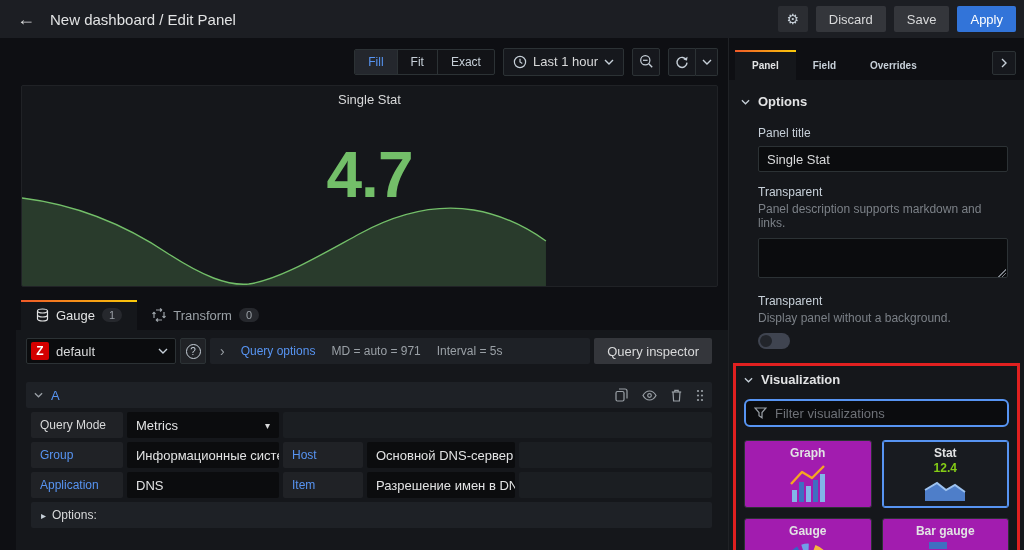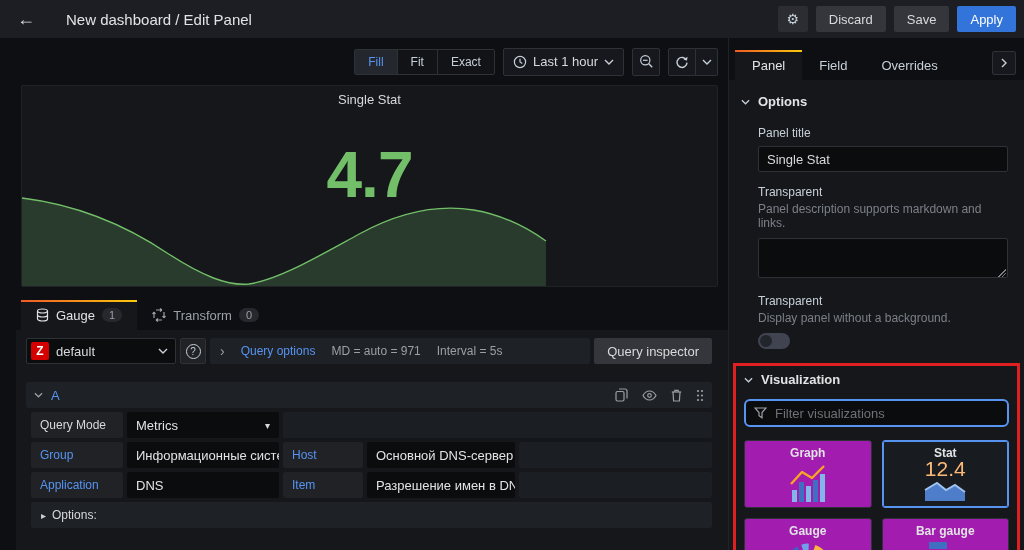--- a/index.html
+++ b/index.html
@@ -3,21 +3,21 @@
 <meta charset="utf-8">
 <style>
   * { box-sizing: border-box; margin: 0; padding: 0; }
   html,body { width:1024px; height:550px; overflow:hidden; }
   body { background:#0e0f13; font-family:"Liberation Sans", sans-serif; color:#d8d9da; font-size:13px; }
 
   
   .topbar { height:38px; background:#1c1e23; display:flex; align-items:center; padding:0 8px 0 12px; }
   .back-btn { width:28px; height:28px; display:flex; align-items:center; justify-content:center;
               font-size:18px; color:#d8d9da; cursor:pointer; }
-  .topbar-title { margin-left:26px; font-size:15px; font-weight:500; color:#e2e3e4; }
+  .topbar-title { margin-left:10px; font-size:15px; font-weight:500; color:#e2e3e4; }
   .topbar-right { margin-left:auto; display:flex; gap:8px; align-items:center; }
   .btn { height:26px; border-radius:2px; border:none; display:flex; align-items:center; justify-content:center;
          padding:0 13px; font-size:13px; font-weight:500; color:#d8d9da; background:#34363b; cursor:pointer;
          font-family:"Liberation Sans", sans-serif; }
   .btn.icon-only { width:30px; padding:0; background:#2b2d32; font-size:14px; color:#c7d0d9; }
   .btn.primary { background:#3274d9; color:#fff; }
 
   .main { display:flex; height:524px;margin-left:16px; }
   .left { flex:1; min-width:0; display:flex; flex-direction:column; }
 
@@ -94,21 +94,21 @@
   .plus-btn { width:26px; height:26px; background:#202226; border-radius:2px; color:#e2e3e4;
               display:flex; align-items:center; justify-content:center; font-size:15px; cursor:pointer; }
   .options-row { margin-top:4px; height:26px; background:#1e2126; border-radius:2px; display:flex;
                  align-items:center; gap:6px; padding:0 10px; font-size:12px; font-weight:500; color:#d8d9da; cursor:pointer; }
   .tri { font-size:10px; color:#c7d0d9; }
 
   
   .sidebar { width:296px; background:#15171b; border-left:1px solid #202226; display:flex; flex-direction:column; }
   .side-tabs { background:#0e0f13; display:flex; align-items:flex-end; padding:0 8px 0 6px; height:42px; }
   .side-tab { position:relative; height:30px; display:flex; align-items:center; padding:0 17px;
-              font-size:13px; font-weight:400; color:#c7d0d9; cursor:pointer; }
+              font-size:10px; font-weight:700; color:#c7d0d9; cursor:pointer; }
   .side-tab.active { background:#15171b; color:#e2e3e4; }
   .side-tab.active::before { content:""; position:absolute; top:0; left:0; right:0; height:2px;
               background:linear-gradient(90deg,#f05a28 0%,#fbca0a 100%); }
   .collapse-btn { margin-left:auto; margin-bottom:5px; width:24px; height:24px; background:#16181d;
                   border:1px solid #2c3235; border-radius:2px; display:flex; align-items:center;
                   justify-content:center; cursor:pointer; }
   .side-content { flex:1; padding:10px 0 0 0; overflow:hidden; }
   .section-header { display:flex; align-items:center; gap:8px; padding:4px 12px; font-size:13px;
                     font-weight:600; color:#e2e3e4; cursor:pointer; }
   .sec-body { padding:0 16px 0 29px; }
@@ -130,21 +130,21 @@
   .filter-wrap { margin:8px 8px 0 8px; height:28px; border:2px solid #5794f2; border-radius:6px;
                  background:#0b0c0e; display:flex; align-items:center; gap:8px; padding:0 8px; }
   .filter-input { flex:1; background:transparent; border:none; outline:none; color:#d8d9da; font-size:13px;
                   font-family:"Liberation Sans", sans-serif; }
   .filter-input::placeholder { color:#6e7177; }
   .cards { margin:13px 8px 0 8px; display:grid; grid-template-columns:1fr 1fr; gap:10px; }
   .viz-card { height:68px; background:#a21caf; border:1px solid #2c3235; border-radius:3px; cursor:pointer;
               display:flex; flex-direction:column; align-items:center; padding-top:5px; overflow:hidden; }
   .viz-card.selected { border:1px solid #5794f2; background:#181b20; box-shadow:0 0 0 1px #5794f2 inset; }
   .viz-card .card-label { font-size:12px; font-weight:600; color:#e2e3e4; }
-  .stat-value { font-size:21px; font-weight:400; color:#fdba74; line-height:17px; }
+  .stat-value { font-size:12px; font-weight:700; color:#84cc16; line-height:17px; }
 </style>
 </head>
 <body>
 
 <header class="topbar">
   <div class="back-btn">
     <span>←</span>
   </div>
   <div class="topbar-title">New dashboard / Edit Panel</div>
   <div class="topbar-right">

